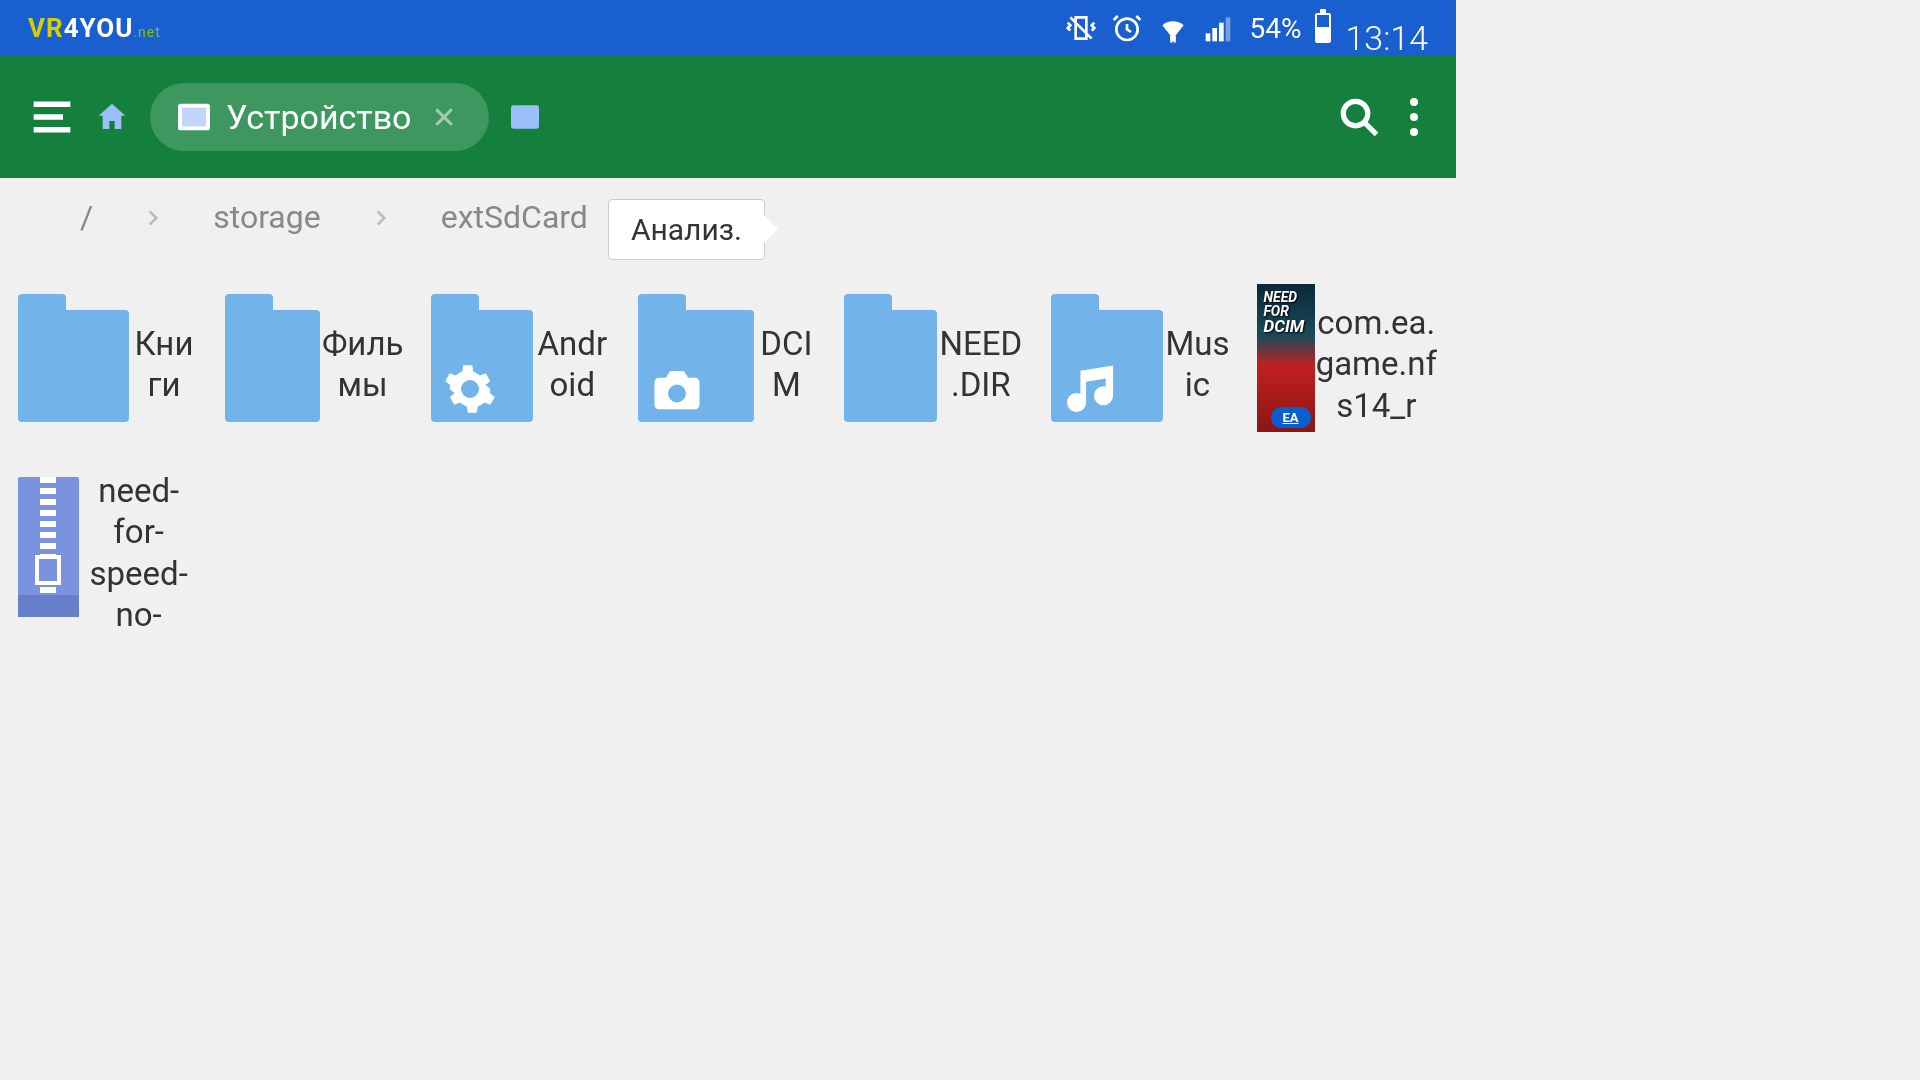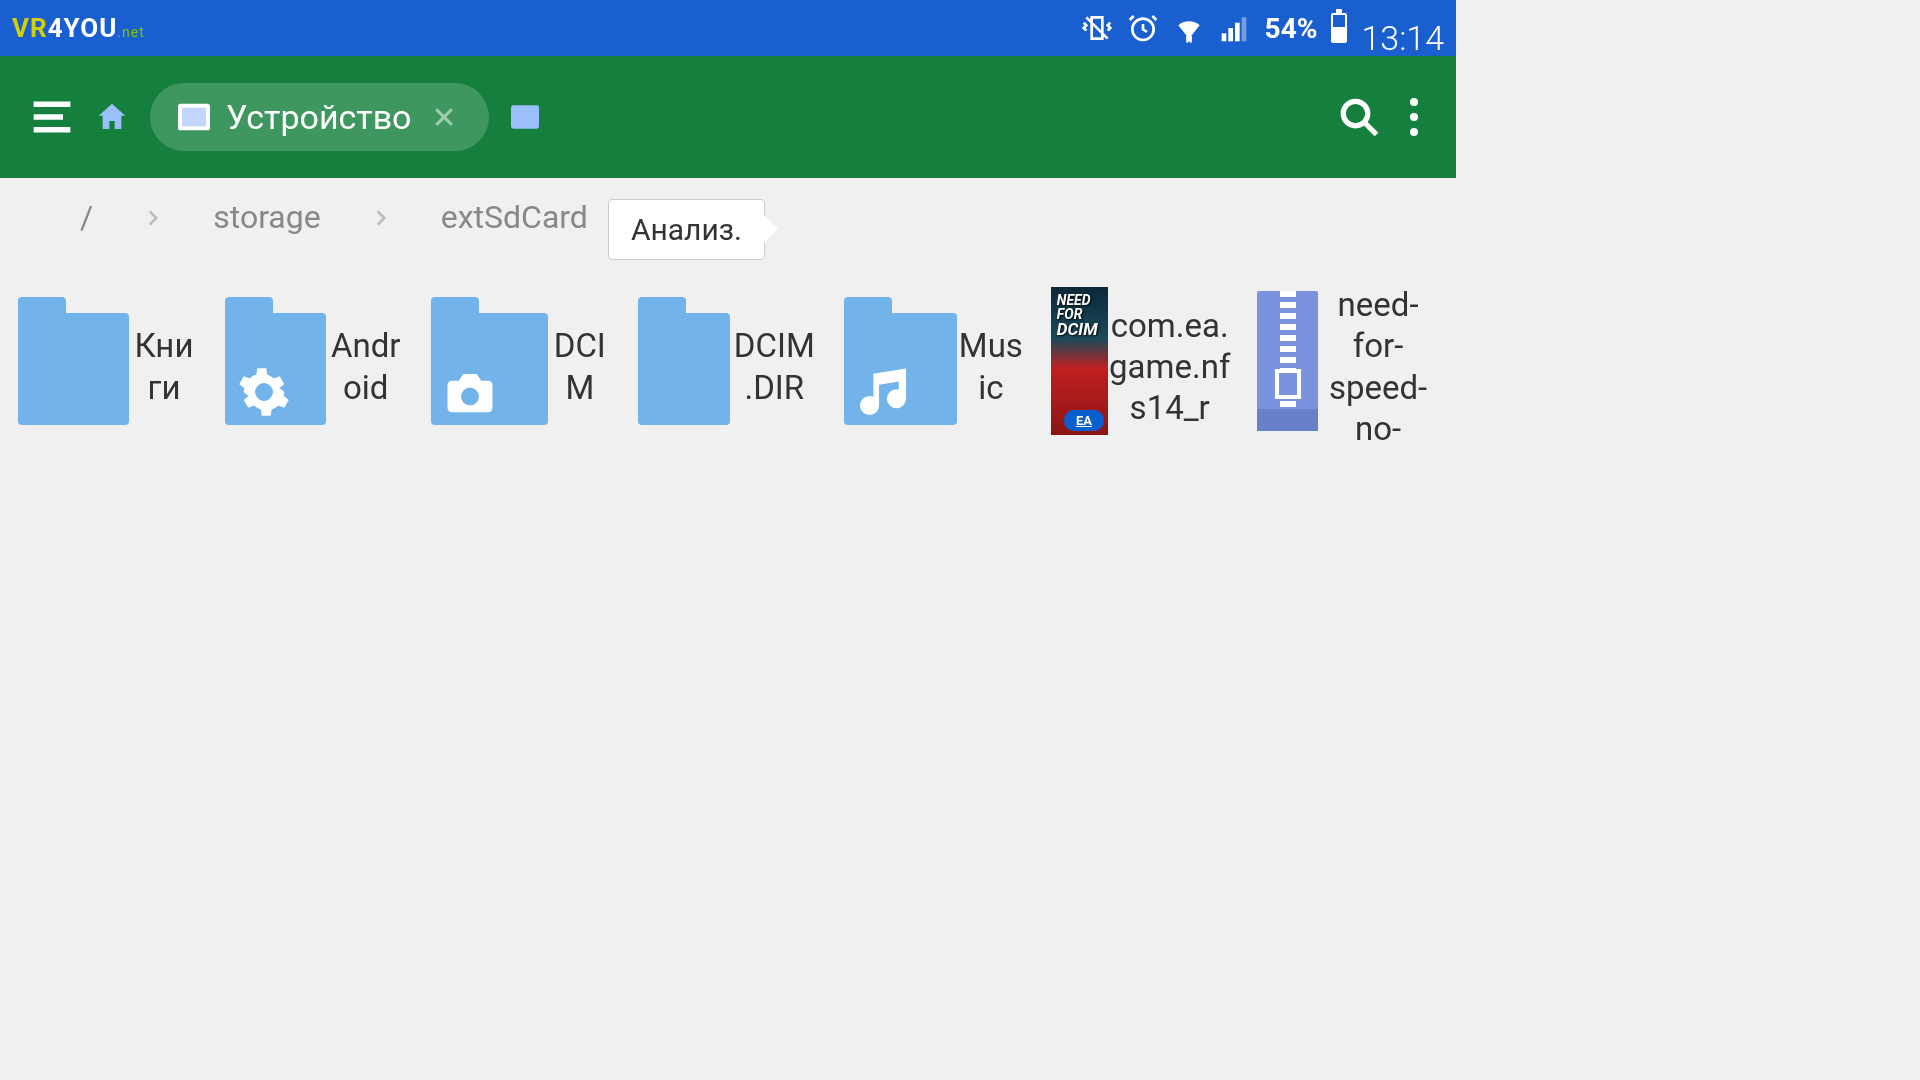--- a/index.html
+++ b/index.html
@@ -11,40 +11,40 @@
       overflow: hidden;
     }
     
     
     .status-bar {
       height: 56px;
       background: #1a5fcf;
       display: flex;
       align-items: center;
       justify-content: space-between;
-      padding: 0 12px;
+      padding: 0 28px;
       color: white;
     }
     .logo {
       font-size: 26px;
       font-weight: bold;
       letter-spacing: 1px;
     }
     .logo .vr { color: #d4d000; }
     .logo .four { color: white; }
     .logo .you { color: white; }
     .logo .net { color: #7fc400; font-size: 14px; font-weight: normal; }
     .status-icons {
       display: flex;
       align-items: center;
       gap: 14px;
       font-size: 28px;
     }
     .status-icons svg { width: 32px; height: 32px; }
-    .battery-pct { font-size: 28px; font-weight: 700; }
+    .battery-pct { font-size: 28px; font-weight: 400; }
     .battery-icon {
       width: 16px;
       height: 30px;
       border: 2px solid white;
       border-radius: 2px;
       position: relative;
       display: inline-block;
     }
     .battery-icon::before {
       content: '';
@@ -353,20 +353,27 @@
 <div class="grid">
 
   <div class="item">
     <div class="folder-icon">
         <div class="folder-tab"></div>
         <div class="folder-body"></div>
       </div>
     <div class="item-label">Книги</div>
   </div>
 
+  <div class="item">
+    <div class="folder-icon">
+        <div class="folder-tab"></div>
+        <div class="folder-body"></div>
+      </div>
+    <div class="item-label">Фильмы</div>
+  </div>
 
   <div class="item">
     <div class="folder-icon">
         <div class="folder-tab"></div>
         <div class="folder-body"></div>
       <div class="folder-overlay">
         <svg viewBox="0 0 24 24">
             <path d="M12 8a4 4 0 100 8 4 4 0 000-8zm9 4a8 8 0 01-.2 1.8l2.2 1.7-2 3.5-2.6-1a8 8 0 01-3 1.8l-.4 2.8h-4l-.4-2.8a8 8 0 01-3-1.8l-2.6 1-2-3.5 2.2-1.7A8 8 0 013 12a8 8 0 01.2-1.8L1 8.5l2-3.5 2.6 1a8 8 0 013-1.8L9 1.4h4l.4 2.8a8 8 0 013 1.8l2.6-1 2 3.5-2.2 1.7A8 8 0 0121 12z"></path>
           </svg>
       </div>
@@ -385,21 +392,21 @@
       </div>
     </div>
     <div class="item-label">DCIM</div>
   </div>
 
   <div class="item">
     <div class="folder-icon">
         <div class="folder-tab"></div>
         <div class="folder-body"></div>
       </div>
-    <div class="item-label">DCIM.DIR</div>
+    <div class="item-label">NEED.DIR</div>
   </div>
 
   <div class="item">
     <div class="folder-icon">
         <div class="folder-tab"></div>
         <div class="folder-body"></div>
       <div class="folder-overlay">
         <svg viewBox="0 0 24 24">
             <path d="M9 18a3 3 0 11-6 0 3 3 0 016 0zm0 0V5l12-2v12a3 3 0 11-6 0 3 3 0 016 0" fill="none" stroke="white" stroke-width="2.5"></path>
             <path d="M9 5l12-2v4L9 9z" fill="white"></path>

